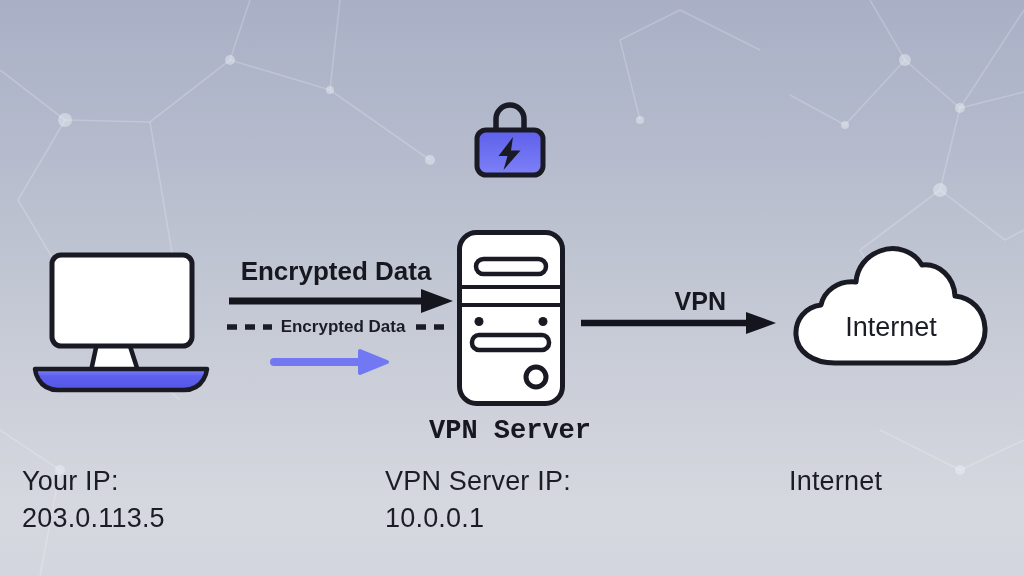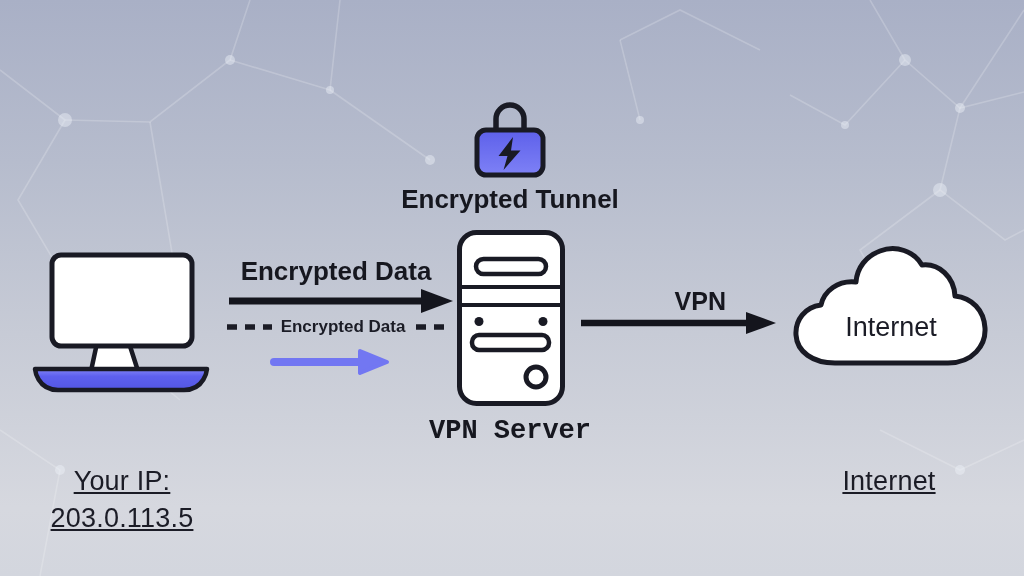--- a/index.html
+++ b/index.html
@@ -7,27 +7,25 @@
     position:relative;
     width:1024px;height:576px;
     overflow:hidden;
     font-family:"Liberation Sans","DejaVu Sans",sans-serif;
     background:linear-gradient(180deg,#a9b0c6 0%,#b6bccd 28%,#c7cbd6 58%,#d6d8df 88%,#d3d6de 100%);
     color:#191a24;
   }
   .bg-pattern{position:absolute;inset:0;width:100%;height:100%;}
   .abs{position:absolute;}
   .caption{
-    text-align:center;
     font-size:27px;
     font-weight:500;
     letter-spacing:.2px;
     line-height:37px;
     color:#1b1c26;
-    text-decoration:underline;
   }
   .flow-label{
     text-align:center;
     color:#16171f;
     white-space:nowrap;
   }
   .lbl-encrypted-top{font-size:26px;font-weight:700;}
   .lbl-tunnel{font-size:26px;font-weight:600;}
   .lbl-vpn{font-size:25px;font-weight:600;}
   .lbl-vpnserver{font-size:27px;font-weight:600;font-family:Liberation Mono, monospace;}
@@ -76,21 +74,20 @@
     <defs>
       <linearGradient id="lockGrad" x1="0" y1="0" x2="0" y2="1">
         <stop offset="0" stop-color="#5d60ea"></stop>
         <stop offset="1" stop-color="#7e81f6"></stop>
       </linearGradient>
     </defs>
     <path d="M 24 38 V 25 A 14 14 0 0 1 52 25 V 38" fill="none" stroke="#191a24" stroke-width="5.5" stroke-linecap="round"></path>
     <rect x="5" y="36" width="66" height="45" rx="9" fill="url(#lockGrad)" stroke="#191a24" stroke-width="5"></rect>
     <path d="M 41 43 L 26.5 62 H 35.5 L 31.5 76 L 48.5 56.5 H 39 Z" fill="#191a24"></path>
   </svg>
-  <div class="abs flow-label lbl-tunnel" style="left:390px;top:184px;width:240px;">Encrypted Tunnel</div>
 
   <svg class="abs" style="left:28px;top:250px;" width="186" height="144" viewBox="0 0 186 144">
     <defs>
       <linearGradient id="baseGrad" x1="0" y1="0" x2="0" y2="1">
         <stop offset="0" stop-color="#8184f6"></stop>
         <stop offset="0.35" stop-color="#5d60ee"></stop>
         <stop offset="1" stop-color="#5356e4"></stop>
       </linearGradient>
     </defs>
     <path d="M 69 93 L 63 121 L 110 121 L 101 93 Z" fill="#ffffff" stroke="#191a24" stroke-width="4.5" stroke-linejoin="round"></path>
@@ -138,16 +135,20 @@
   <svg class="abs" style="left:578px;top:310px;" width="200" height="26" viewBox="0 0 200 26">
     <path d="M 3 13 H 170" stroke="#14151d" stroke-width="6.5"></path>
     <path d="M 168 2 L 198 13 L 168 24 Z" fill="#14151d"></path>
   </svg>
 
   <div class="abs caption" style="left:22px;top:463px;width:200px;">
     <div>Your IP:</div>
     <div>203.0.113.5</div>
   </div>
 
+  <div class="abs caption" style="left:385px;top:463px;width:250px;">
+    <div>VPN Server IP:</div>
+    <div>10.0.0.1</div>
+  </div>
 
   <div class="abs caption" style="left:789px;top:463px;width:200px;">Internet</div>
 
 </div>
 
 </body></html>

